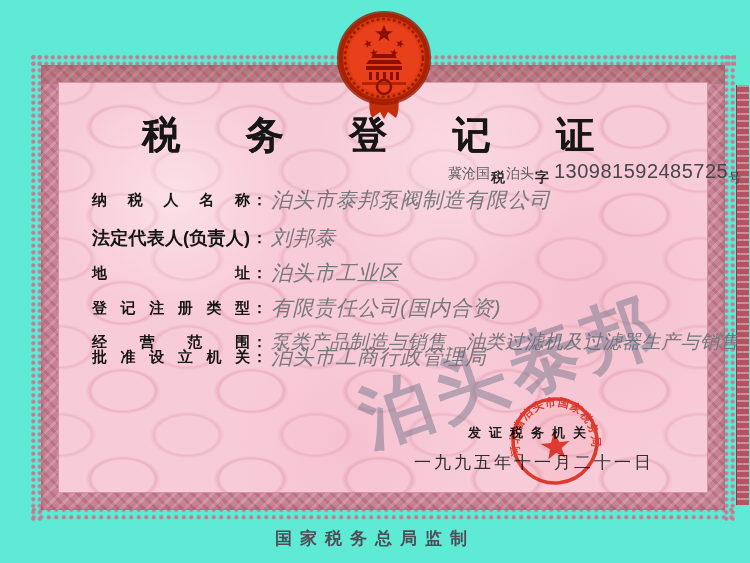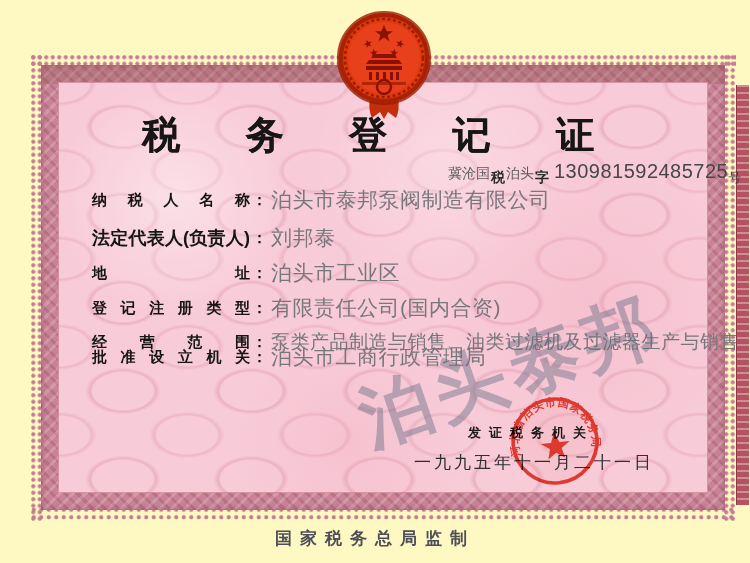--- a/index.html
+++ b/index.html
@@ -1,17 +1,17 @@
 <!DOCTYPE html>
 <html><head>
 <meta charset="utf-8">
 <style>
   html,body{margin:0;padding:0;}
   body{font-family:"Liberation Sans","DejaVu Sans",sans-serif;}
-  .page{position:relative;width:750px;height:563px;background:#fef9c3;overflow:hidden;}
+  .page{position:relative;width:750px;height:563px;background:#5eead4;overflow:hidden;}
 
   
   .cert{position:absolute;left:30px;top:54px;width:706px;height:467px;}
   .lace{position:absolute;background-image:radial-gradient(circle at 50% 50%, #c47b91 1.7px, rgba(196,123,145,.25) 2.2px, transparent 2.6px);background-size:6.5px 6.5px;}
   .lace.top{left:0;right:0;top:0;height:13px;}
   .lace.bottom{left:0;right:0;bottom:0;height:15px;background-size:7.5px 7.5px;}
   .lace.left{left:0;top:0;bottom:0;width:13px;}
   .lace.right{right:0;top:0;bottom:0;width:13px;}
   .band{position:absolute;inset:11px;background-color:#c88496;
     background-image:
@@ -44,21 +44,21 @@
   .serial{position:absolute;left:448px;top:160px;color:#5a5a5e;font-size:14px;white-space:nowrap;}
   .serial .stamp-char{color:#2a2a2e;font-weight:700;position:relative;top:4px;margin:0 1px;}
   .serial .num{font-size:20px;color:#46464b;letter-spacing:0.5px;}
   .serial .hao{font-size:13px;position:relative;top:4px;color:#3c3c40;}
 
   .row{position:absolute;left:92px;white-space:nowrap;}
   .row .lbl{display:inline-block;width:158px;font-weight:700;font-size:15px;color:#151515;
     text-align:justify;text-align-last:justify;vertical-align:middle;}
   .row .lbl.small{font-size:18px;}
   .row .colon{font-weight:700;font-size:15px;color:#151515;margin:0 4px 0 2px;vertical-align:middle;}
-  .row .val{font-size:21px;color:#77777c;vertical-align:middle;letter-spacing:0.5px;}
+  .row .val{font-size:21px;color:#77777c;vertical-align:middle;letter-spacing:0.5px;font-style:italic;}
   .row .val.long{font-size:19px;}
   .dup-wrap{position:relative;display:inline-block;vertical-align:middle;}
   .dup-echo{position:absolute;left:10px;top:-1px;font-size:19px;color:#2a2a2e;font-weight:700;letter-spacing:9px;opacity:.85;}
 
   .issuer{position:absolute;left:468px;top:424px;font-size:13px;font-weight:700;color:#1a1a1a;letter-spacing:8px;z-index:3;}
   .issue-date{position:absolute;left:414px;top:451px;font-size:17px;font-weight:400;color:#2e2e33;letter-spacing:3px;z-index:3;}
   .watermark{position:absolute;left:378px;top:372px;width:320px;z-index:2;
     font-size:72px;font-weight:700;color:rgba(92,106,126,.42);letter-spacing:6px;
     transform:rotate(-19deg);transform-origin:left bottom;
     font-family:"DejaVu Serif","Liberation Serif",serif;}

